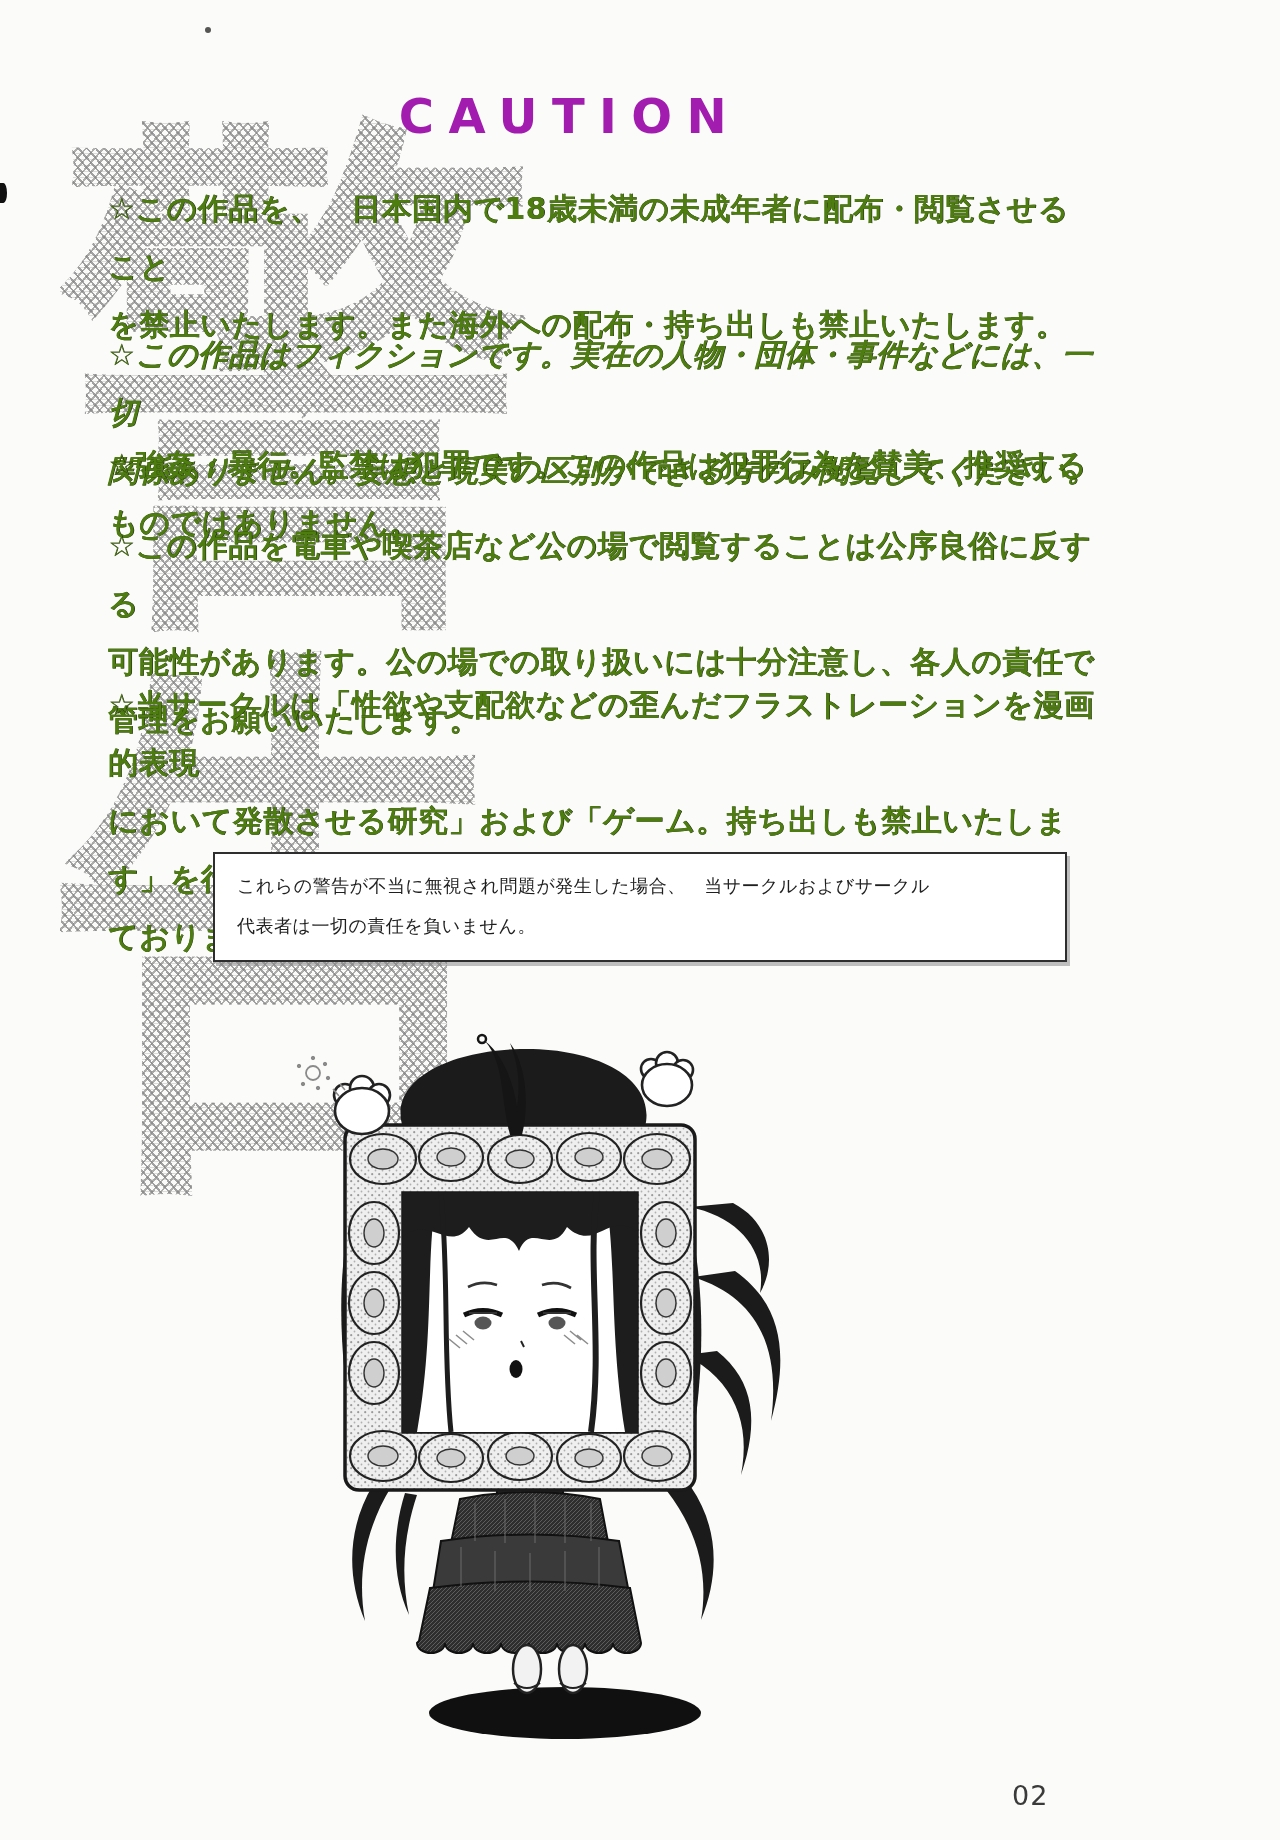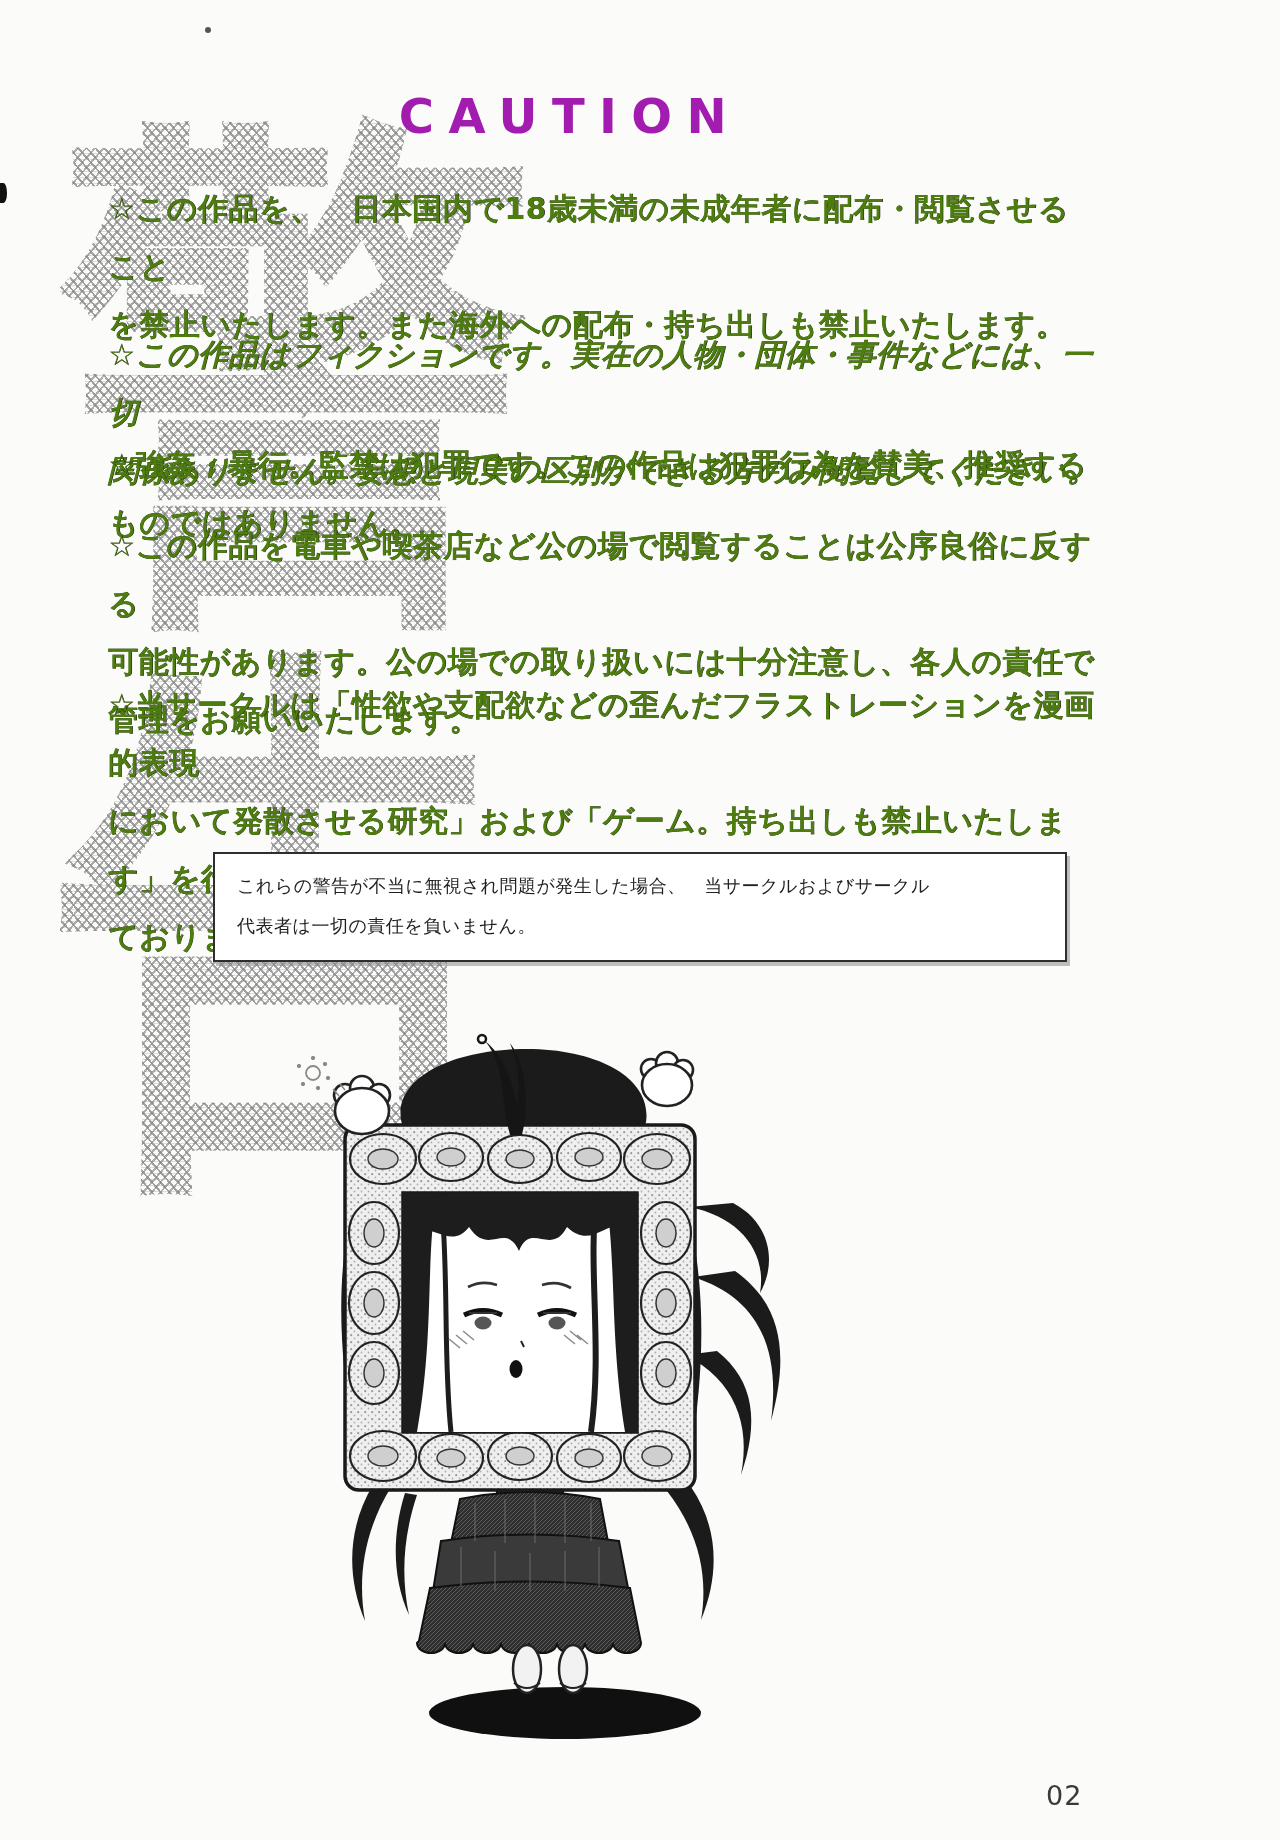--- a/index.html
+++ b/index.html
@@ -53,21 +53,21 @@
     box-shadow:3px 4px 0 rgba(140,140,140,.55);
     padding:12px 20px 14px 22px;
     font-size:18px;font-weight:500;line-height:40px;letter-spacing:.5px;
     white-space:pre-line;color:#1f1f1f;
   }
   
   .illus{position:absolute;left:265px;top:1025px;width:530px;height:730px;z-index:2;}
   
   .pageno{
     position:absolute;left:1012px;top:1780px;width:70px;
-    font-size:27px;color:#3a3a3a;letter-spacing:1px;z-index:3;margin-left:34px;
+    font-size:27px;color:#3a3a3a;letter-spacing:1px;z-index:3;
   }
 </style>
 </head>
 <body>
 
 <div class="page">
 
   <div class="speck-edge"></div>
   <div class="speck-dot"></div>
 

